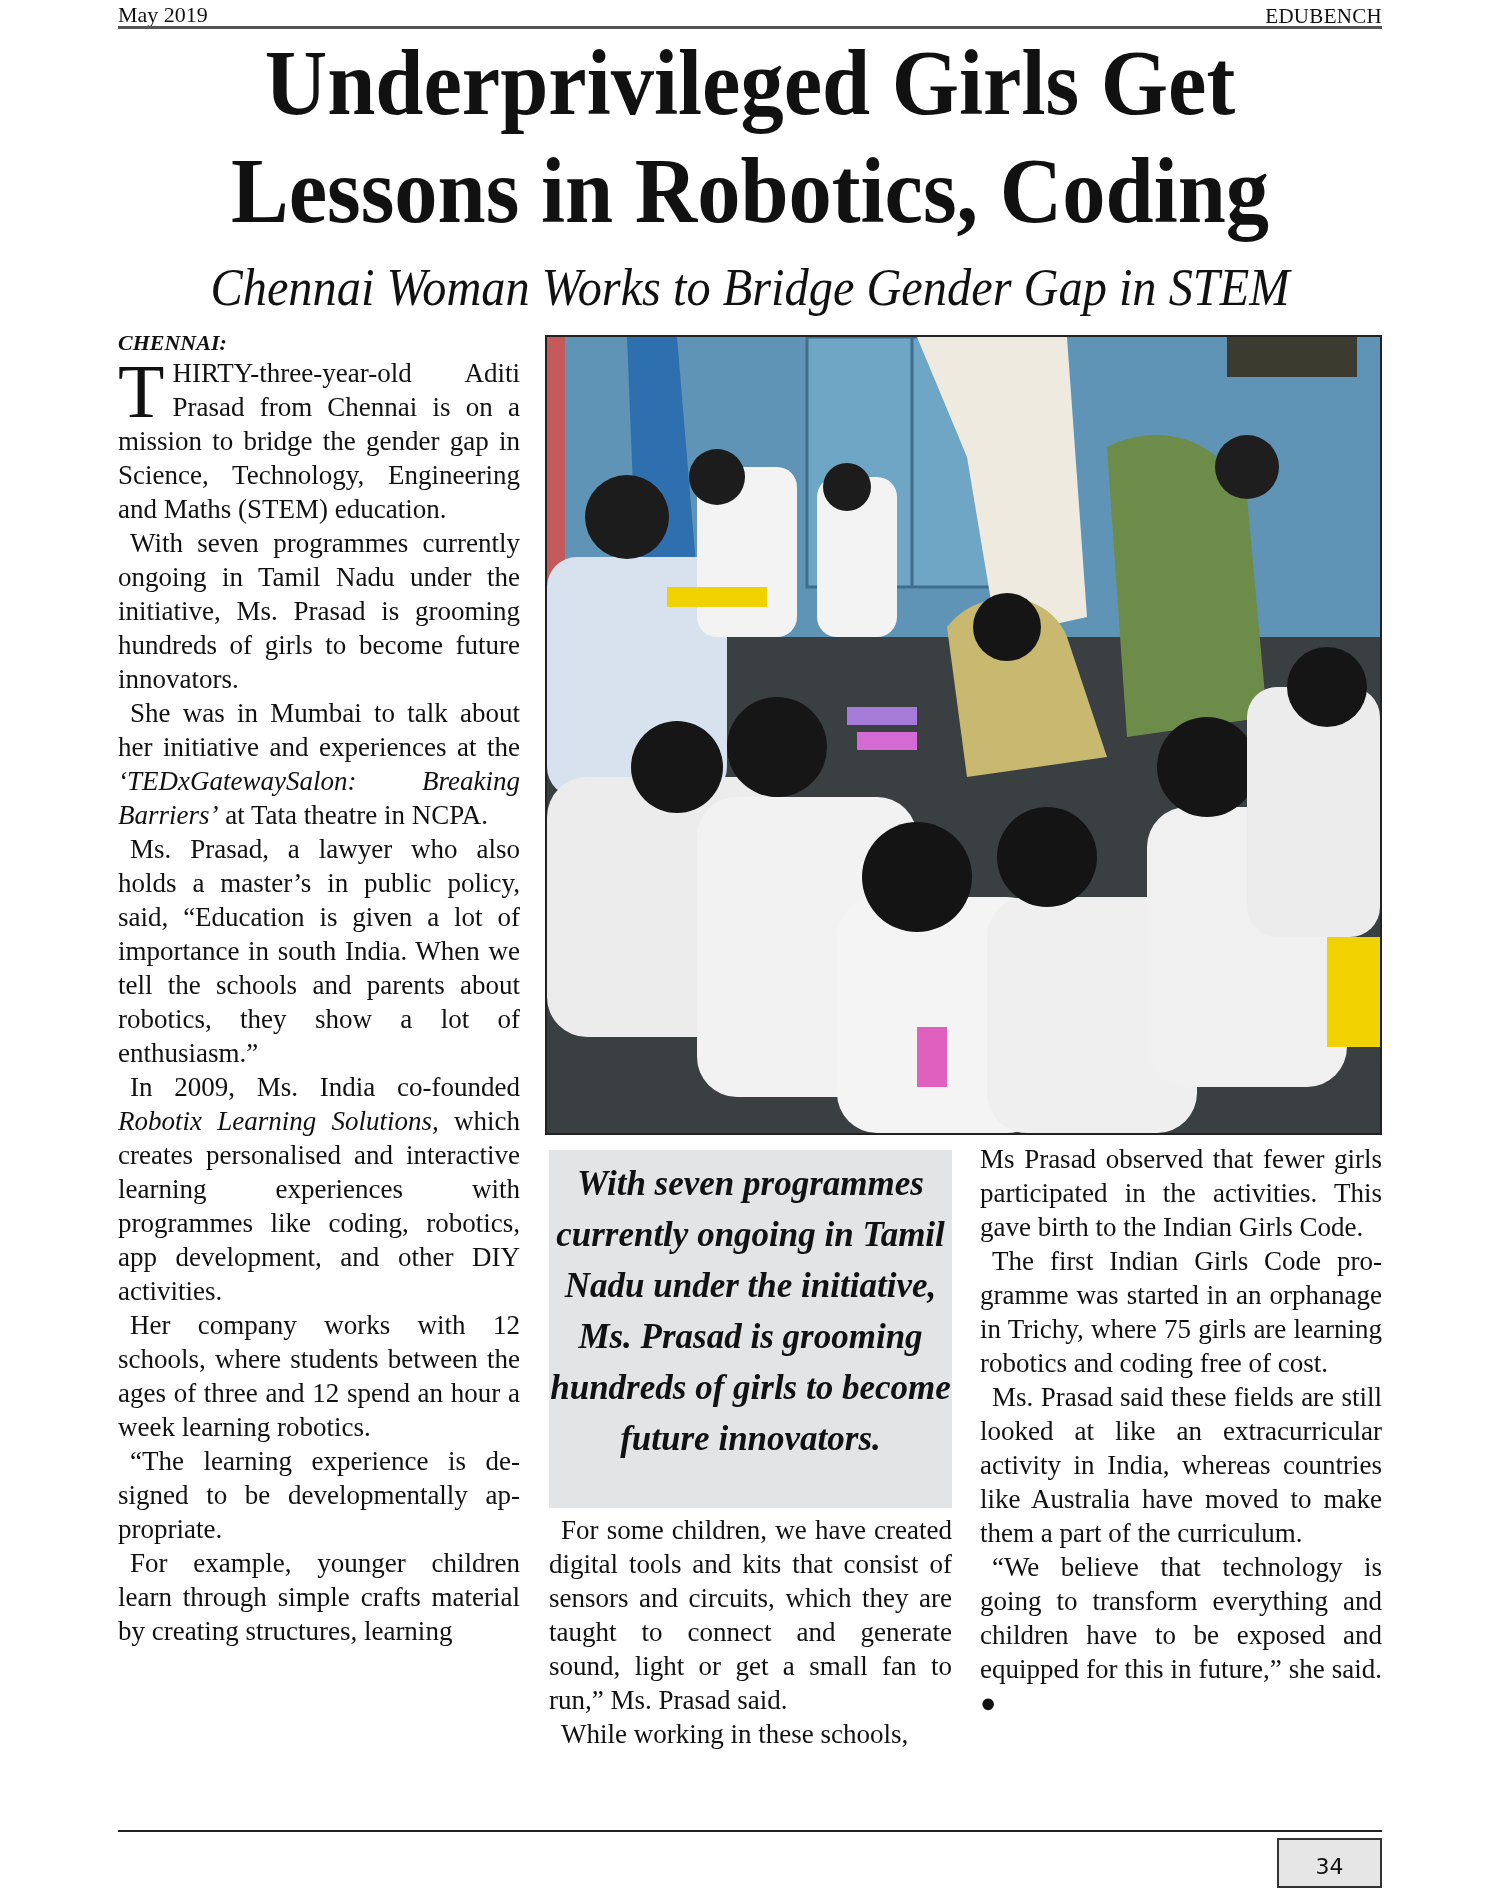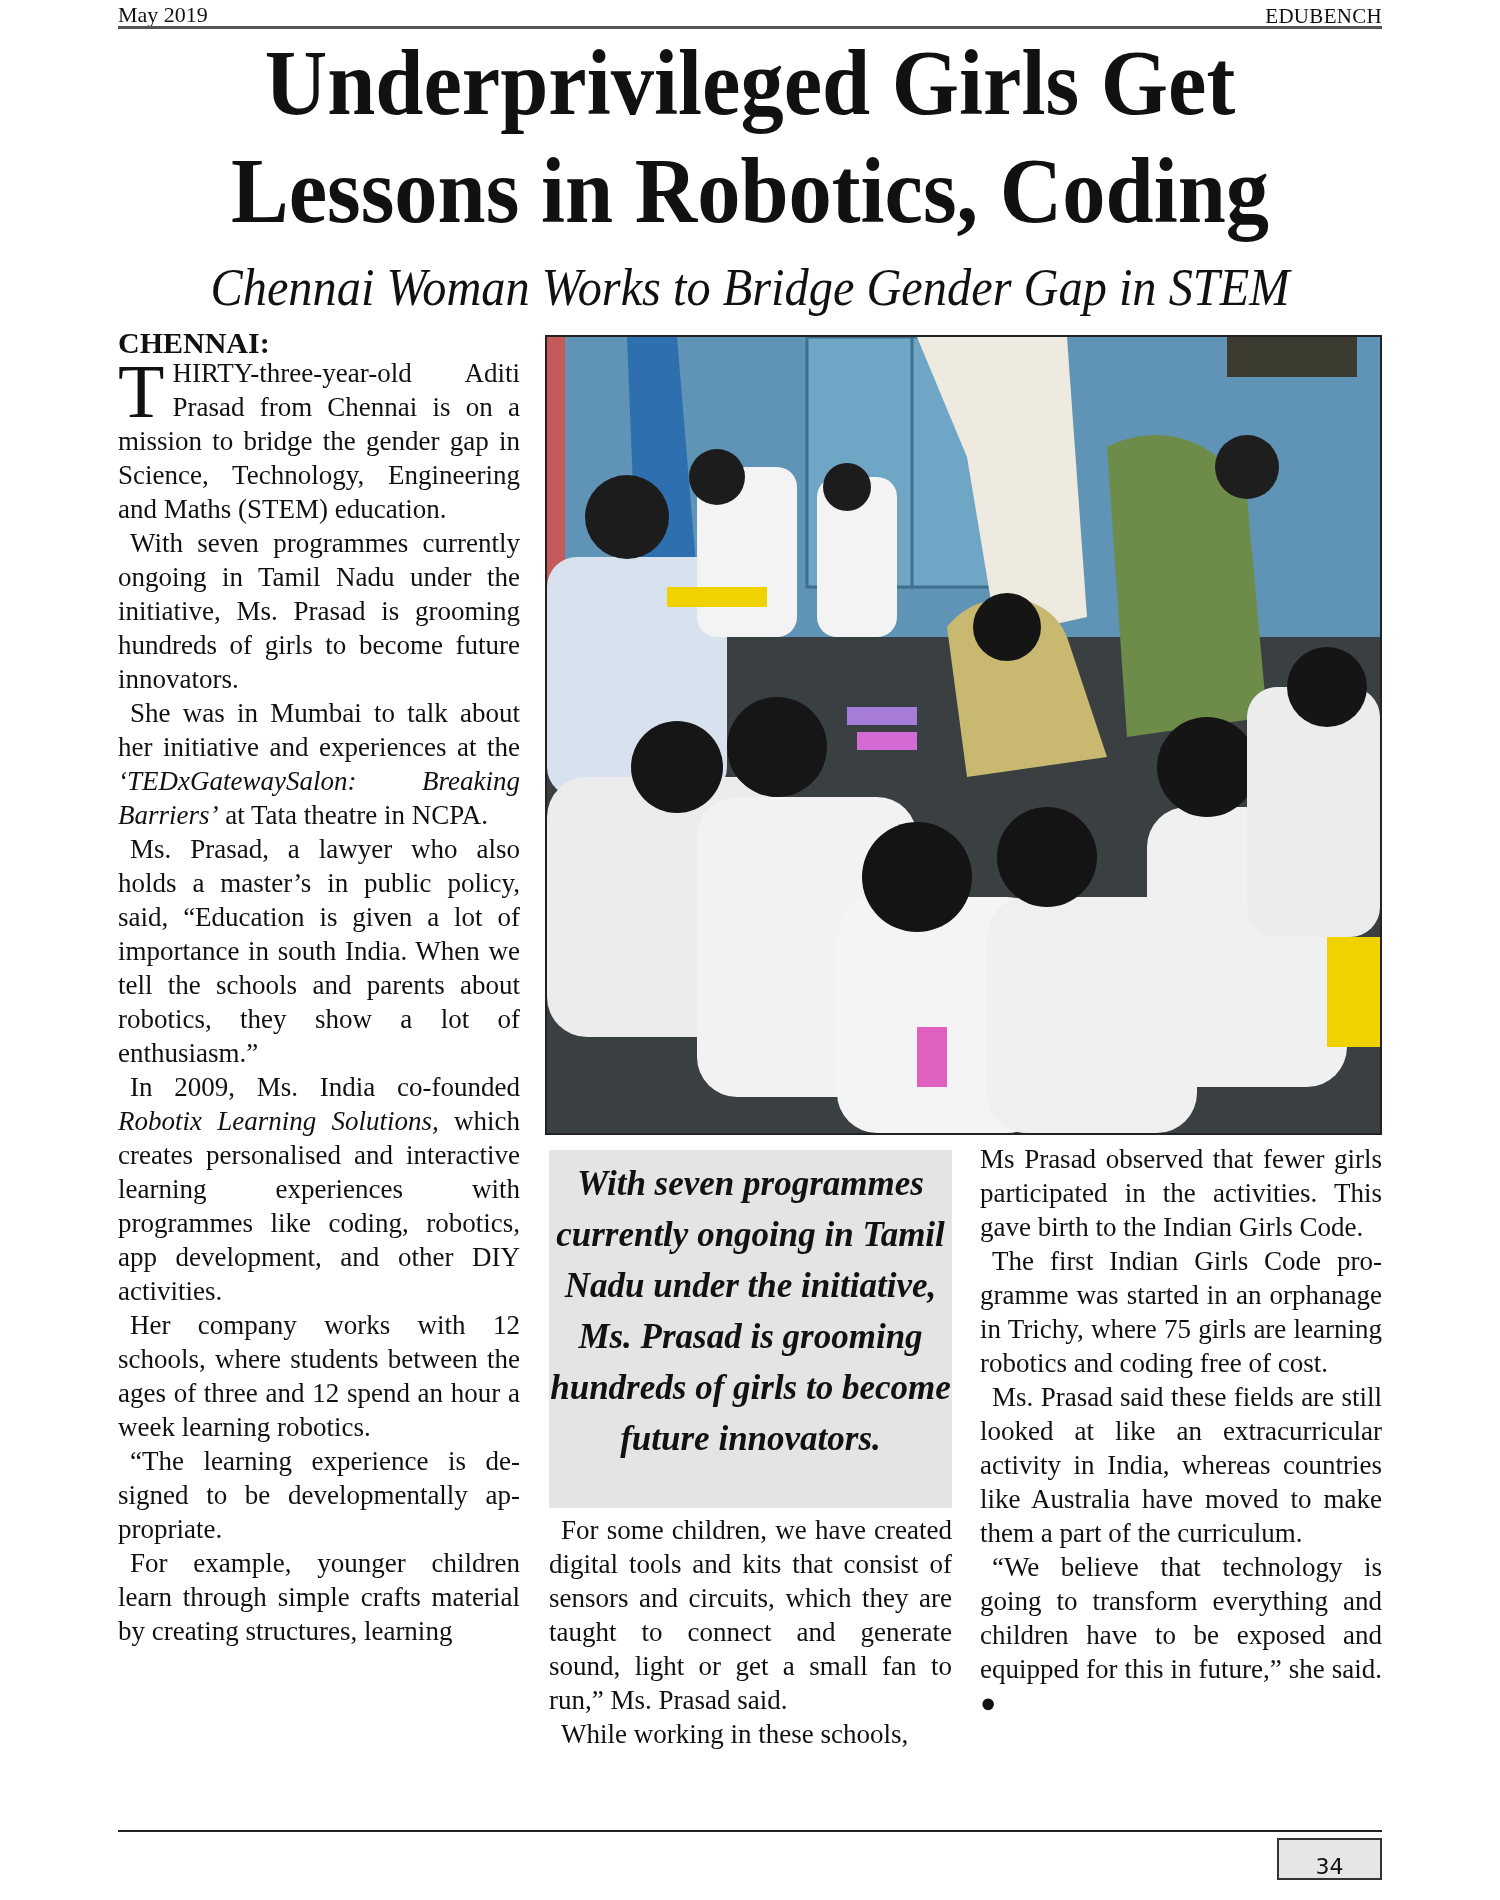--- a/index.html
+++ b/index.html
@@ -15,34 +15,34 @@
   .subhead { position: absolute; left: 118px; top: 258px; width: 1264px; text-align: center;
              font-style: italic; font-size: 52px; line-height: 60px; transform: scaleX(0.93); transform-origin: center top; }
 
   .col { position: absolute; font-size: 27px; line-height: 34px; text-align: justify; }
   .col p { margin: 0; text-indent: 12px; hyphens: manual; }
   .col p.noindent { text-indent: 0; }
   .col1 { left: 118px; top: 330px; width: 402px; }
   .col2 { left: 549px; top: 1513px; width: 403px; }
   .col3 { left: 980px; top: 1142px; width: 402px; }
 
-  .dateline { font-weight: bold; font-size: 30px; line-height: 26px; }
+  .dateline { font-weight: bold; font-size: 22px; line-height: 26px; font-style: italic; }
   .dropcap { float: left; font-size: 76px; line-height: 58px; margin: 6px 8px 0 0; }
 
   .photo { position: absolute; left: 545px; top: 335px; width: 837px; height: 800px;
            border: 2px solid #222; box-sizing: border-box; overflow: hidden;
            background: linear-gradient(180deg, #4f86a8 0%, #6a9ec0 30%, #3b4a52 45%, #2f3438 100%); }
   .photo svg { display: block; }
 
   .pullquote { position: absolute; left: 549px; top: 1150px; width: 403px; height: 358px;
                background: #e3e4e6; text-align: center; font-weight: bold; font-style: italic;
                font-size: 35px; line-height: 51px; padding-top: 8px; box-sizing: border-box; }
 
   .bottomrule { position: absolute; left: 118px; top: 1830px; width: 1264px; height: 2px; background: #222; }
-  .pagebox { position: absolute; left: 1277px; top: 1838px; width: 105px; height: 42px;
+  .pagebox { position: absolute; left: 1277px; top: 1838px; width: 105px; height: 50px;
              border: 2px solid #333; background: #e6e6e6; box-sizing: border-box;
              font-family: "DejaVu Sans", sans-serif; font-size: 22px; text-align: center; line-height: 54px; }
 </style>
 </head>
 <body>
 
 <div class="topbar">
   <span class="date">May 2019</span>
   <span class="brand">EDUBENCH</span>
   <div class="rule"></div>

